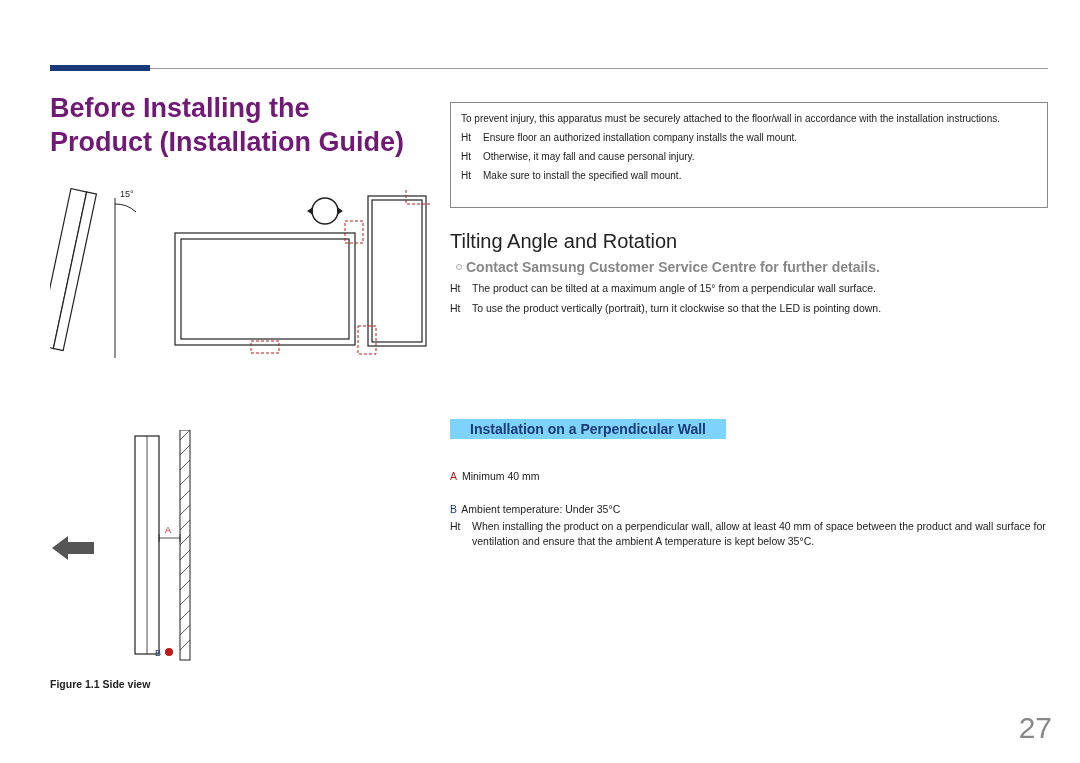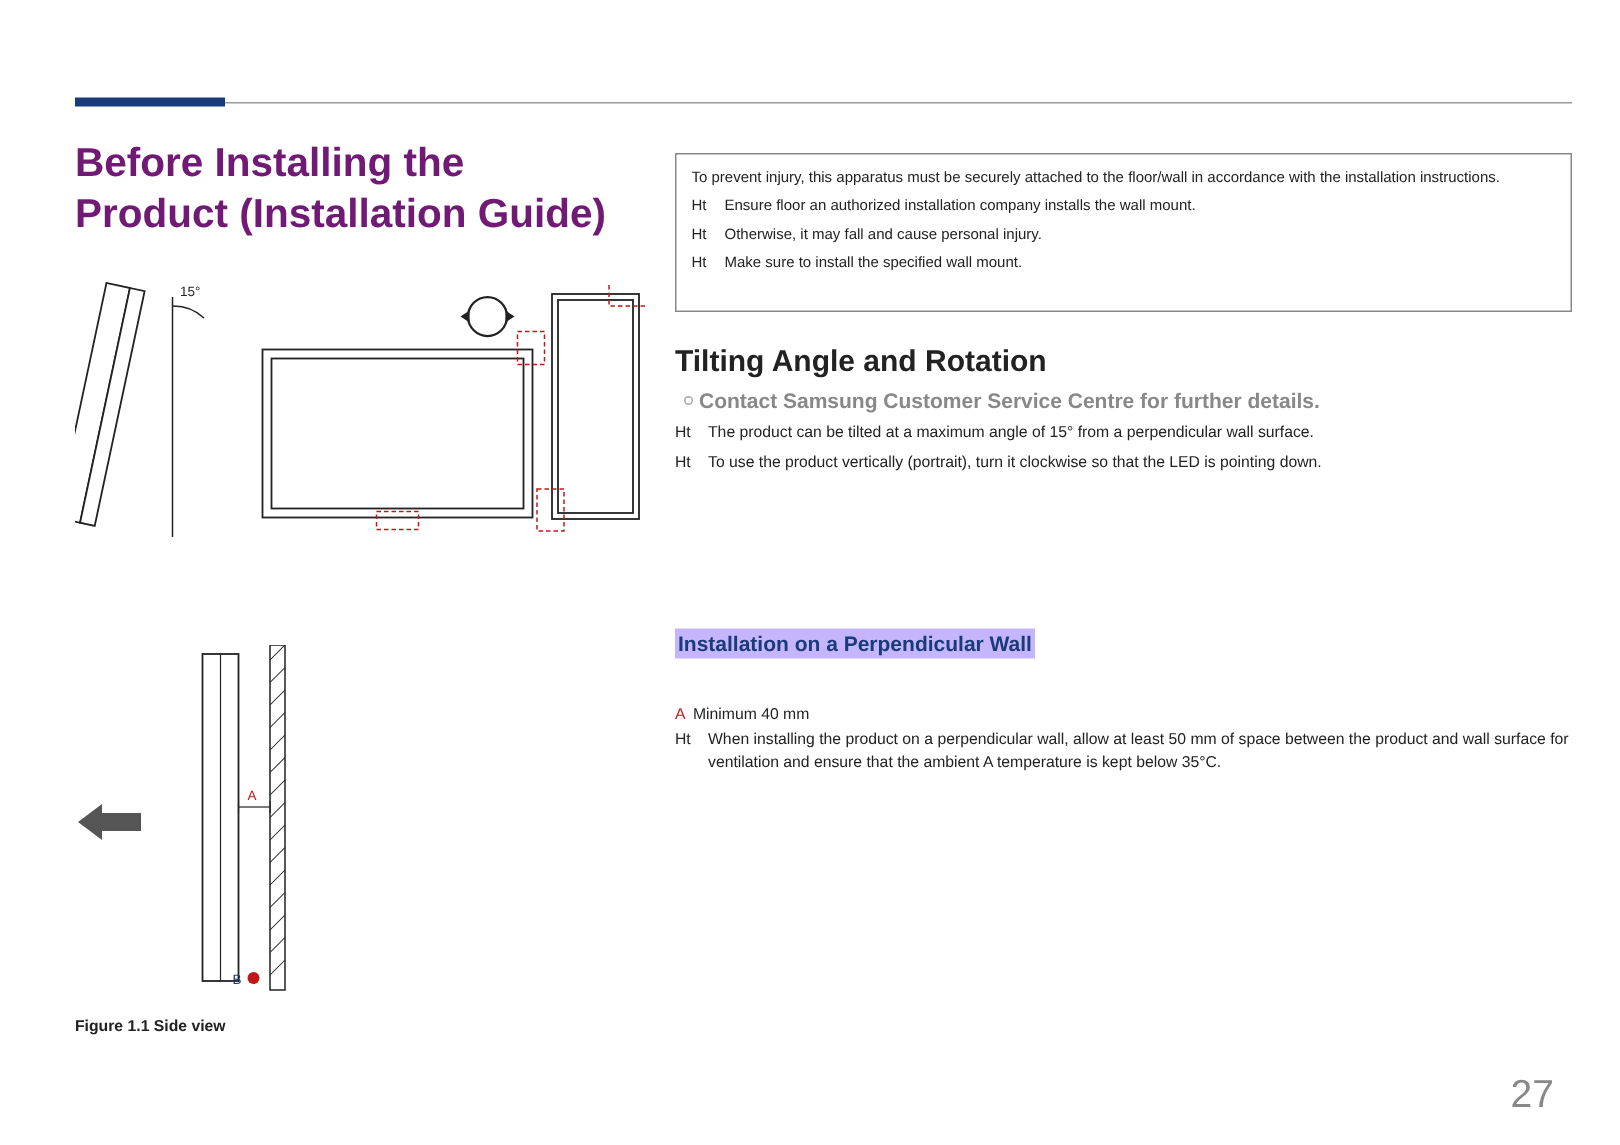--- a/index.html
+++ b/index.html
@@ -74,21 +74,21 @@
   .warn-box .row {
     display: flex;
     margin-top: 4px;
   }
   .warn-box .tag {
     width: 22px;
     flex: 0 0 22px;
   }
   .h2 {
     font-size: 20px;
-    font-weight: bold;
+    font-weight: normal;
     margin: 22px 0 6px 0;
   }
   .note {
     font-size: 14px;
     color: #888;
     margin: 0 0 6px 6px;
     position: relative;
     padding-left: 10px;
     font-weight: bold;
   }
@@ -110,36 +110,36 @@
   }
   .bullet-row .tag {
     width: 22px;
     flex: 0 0 22px;
   }
   .h3-hi {
     display: inline-block;
     font-size: 14px;
     font-weight: bold;
     color: #1a3a7a;
-    background: #c4b5fd;
-    padding: 2px 2px;
+    background: #7dd3fc;
+    padding: 2px 20px;
     margin: 8px 0 10px 0;
   }
   .spec-line {
     font-size: 10.5px;
     margin-bottom: 4px;
     margin-top: 21px;
   }
   .spec-line .lbl-a { color: #c01818; margin-right: 2px;}
   .spec-line .lbl-b { color: #1a3a7a; margin-right: 2px;}
   .page-num {
     position: absolute;
-    right: 44px;
+    right: 28px;
     bottom: 18px;
-    font-size: 26px;
+    font-size: 30px;
     color: #888;
   }
   svg { display: block; }
 </style>
 </head>
 <body>
 
 <div class="top-rule"></div>
 <div class="accent-bar"></div>
 
@@ -249,19 +249,20 @@
     </div>
   <div class="bullet-row">
       <div class="tag">Ht</div>
       <div>To use the product vertically (portrait), turn it clockwise so that the LED is pointing down.</div>
     </div>
 
   <div style="height:90px"></div>
 
   <div><span class="h3-hi">Installation on a Perpendicular Wall</span></div>
   <div class="spec-line"><span class="lbl-a">A</span> <span>Minimum 40 mm</span></div>
+  <div class="spec-line"><span class="lbl-b">B</span> <span>Ambient temperature: Under 35°C</span></div>
   <div class="bullet-row">
       <div class="tag">Ht</div>
-      <div>When installing the product on a perpendicular wall, allow at least 50 mm of space between the product and wall surface for ventilation and ensure that the ambient A temperature is kept below 35°C.</div>
+      <div>When installing the product on a perpendicular wall, allow at least 40 mm of space between the product and wall surface for ventilation and ensure that the ambient A temperature is kept below 35°C.</div>
     </div>
 </div>
 
 <div class="page-num">27</div>
 
 </body></html>

